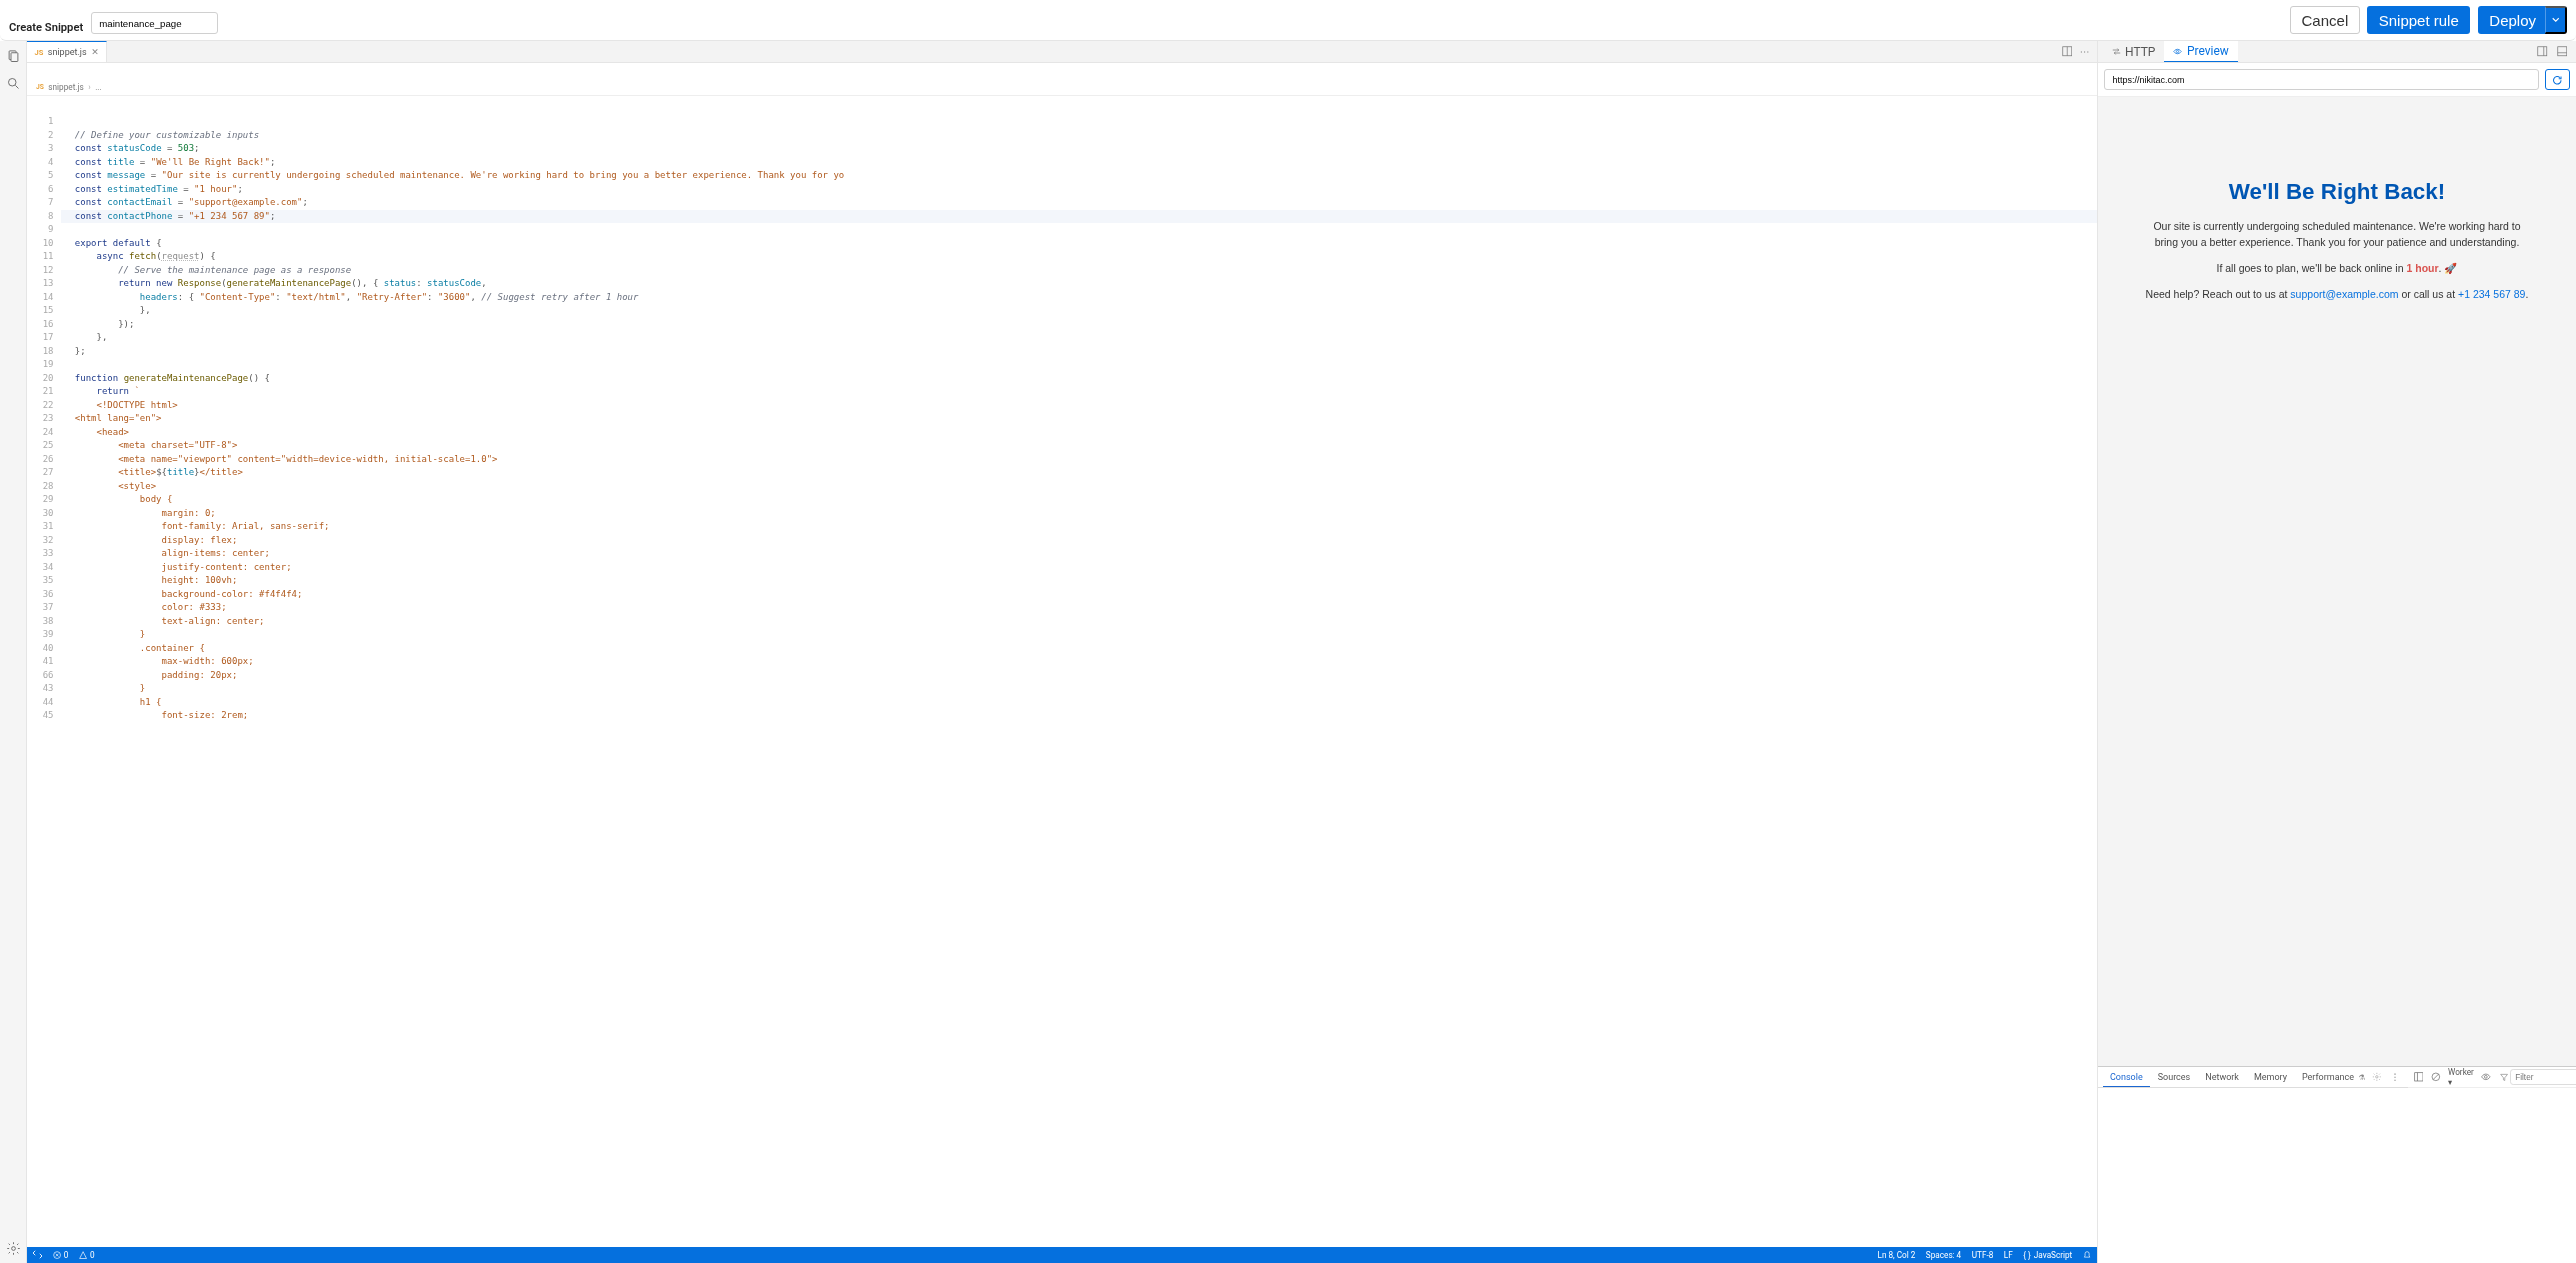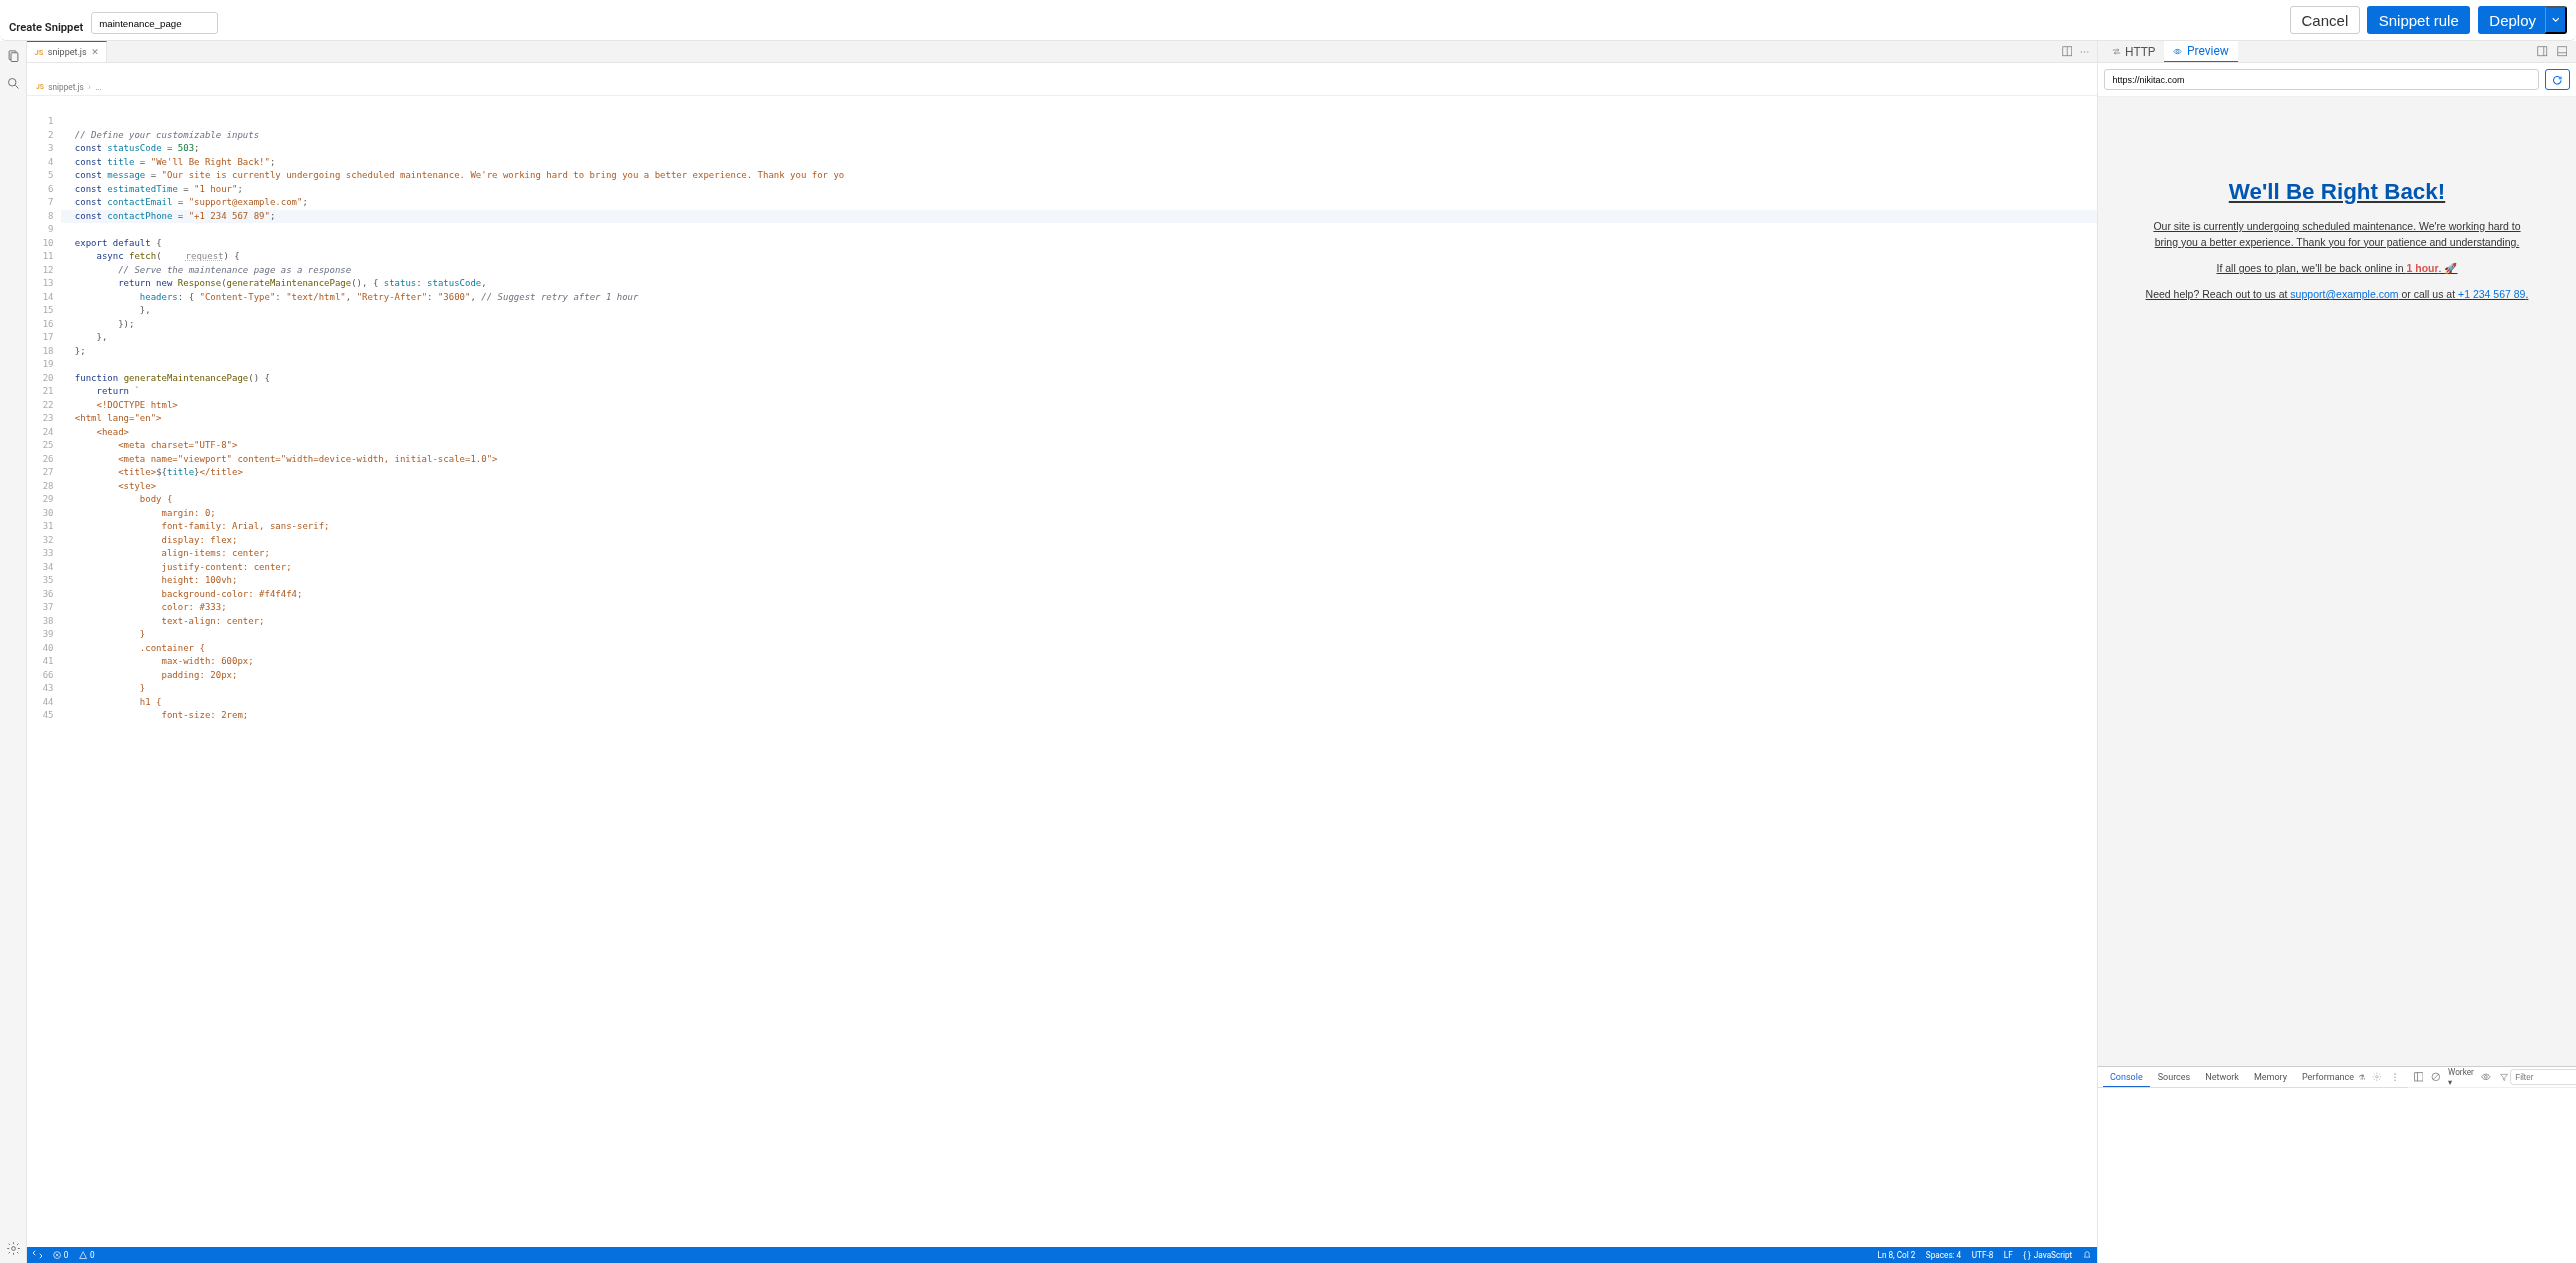--- a/index.html
+++ b/index.html
@@ -42,40 +42,40 @@
 .code-lines div.hl { background:#f3f6fb; }
 
 
 .c-comment { color:#6b7280; font-style:italic; }
 .c-kw { color:#1e3a8a; }
 .c-var { color:#0a7ea4; }
 .c-str { color:#b05a1e; }
 .c-num { color:#127a3a; }
 .c-fn { color:#6b5b00; }
 .c-op { color:#555; }
-.c-param { color:#8b8b8b; text-decoration: underline dotted #bbb; margin-left: 24px; }
+.c-param { color:#8b8b8b; text-decoration: underline dotted #bbb; }
 
 .status-bar { height:16.4px; background:#0570de; color:#fff; display:flex; align-items:center; font-size:8.2px; padding:0 6px; gap:10.5px; }
 .status-bar .spacer { flex:1; }
 .status-item { display:flex; align-items:center; gap:3px; }
 
 
 .right-panel { width:478px; display:flex; flex-direction:column; min-width:0; }
 .right-tabs { display:flex; align-items:center; height:22.4px; background:#f3f3f3; border-bottom:0.7px solid #e5e5e5; padding:0 4.5px; }
 .rtab { display:flex; align-items:center; gap:4.5px; padding:0 9px; height:100%; font-size:12px; color:#555; cursor:pointer; }
 .rtab.active { color:#0570de; border-bottom:1.5px solid #0570de; background:#fff; }
 .right-tabs .rt-spacer { flex:1; }
 .right-tabs .rt-icon { color:#777; padding:0 4.5px; cursor:pointer; }
 
 .url-row { display:flex; gap:6px; padding:6px; border-bottom:0.7px solid #eee; }
 .url-input { flex:1; border:0.7px solid #d0d0d0; border-radius:3px; padding:4.5px 7.5px; font-size:9px; }
 .reload-btn { width:25.4px; border:0.7px solid #0570de; border-radius:3px; color:#0570de; background:#fff; display:flex; align-items:center; justify-content:center; cursor:pointer; }
 
 .preview-frame { flex:1; background:#f4f4f4; display:flex; align-items:flex-start; justify-content:center; padding-top:82px; overflow:auto; }
-.preview-inner { max-width:389px; text-align:center; color:#333; font-family:Arial,sans-serif;text-decoration:underline; }
+.preview-inner { max-width:389px; text-align:center; color:#333; font-family:Arial,sans-serif; }
 .preview-inner h1 { font-size:22.4px; font-weight:700; color:#0056b3; margin-bottom:13.5px; }
 .preview-inner p { font-size:10.5px; line-height:1.5; margin-bottom:10.5px; }
 .preview-inner .eta { color:#d9534f; font-weight:600; }
 .preview-inner a { color:#0570de; text-decoration:none; }
 
 
 .devtools { border-top:0.7px solid #ccc; background:#fff; display:flex; flex-direction:row; height:197px; }
 .dt-tabs { display:flex; align-items:center; height:21px; border-bottom:0.7px solid #ddd; font-size:9px; padding:0 4.5px; gap:1.5px; }
 .dt-tab { padding:0 7.5px; height:100%; display:flex; align-items:center; color:#555; cursor:pointer; }
 .dt-tab.active { color:#1a66d1; border-bottom:1.5px solid #1a66d1; }

